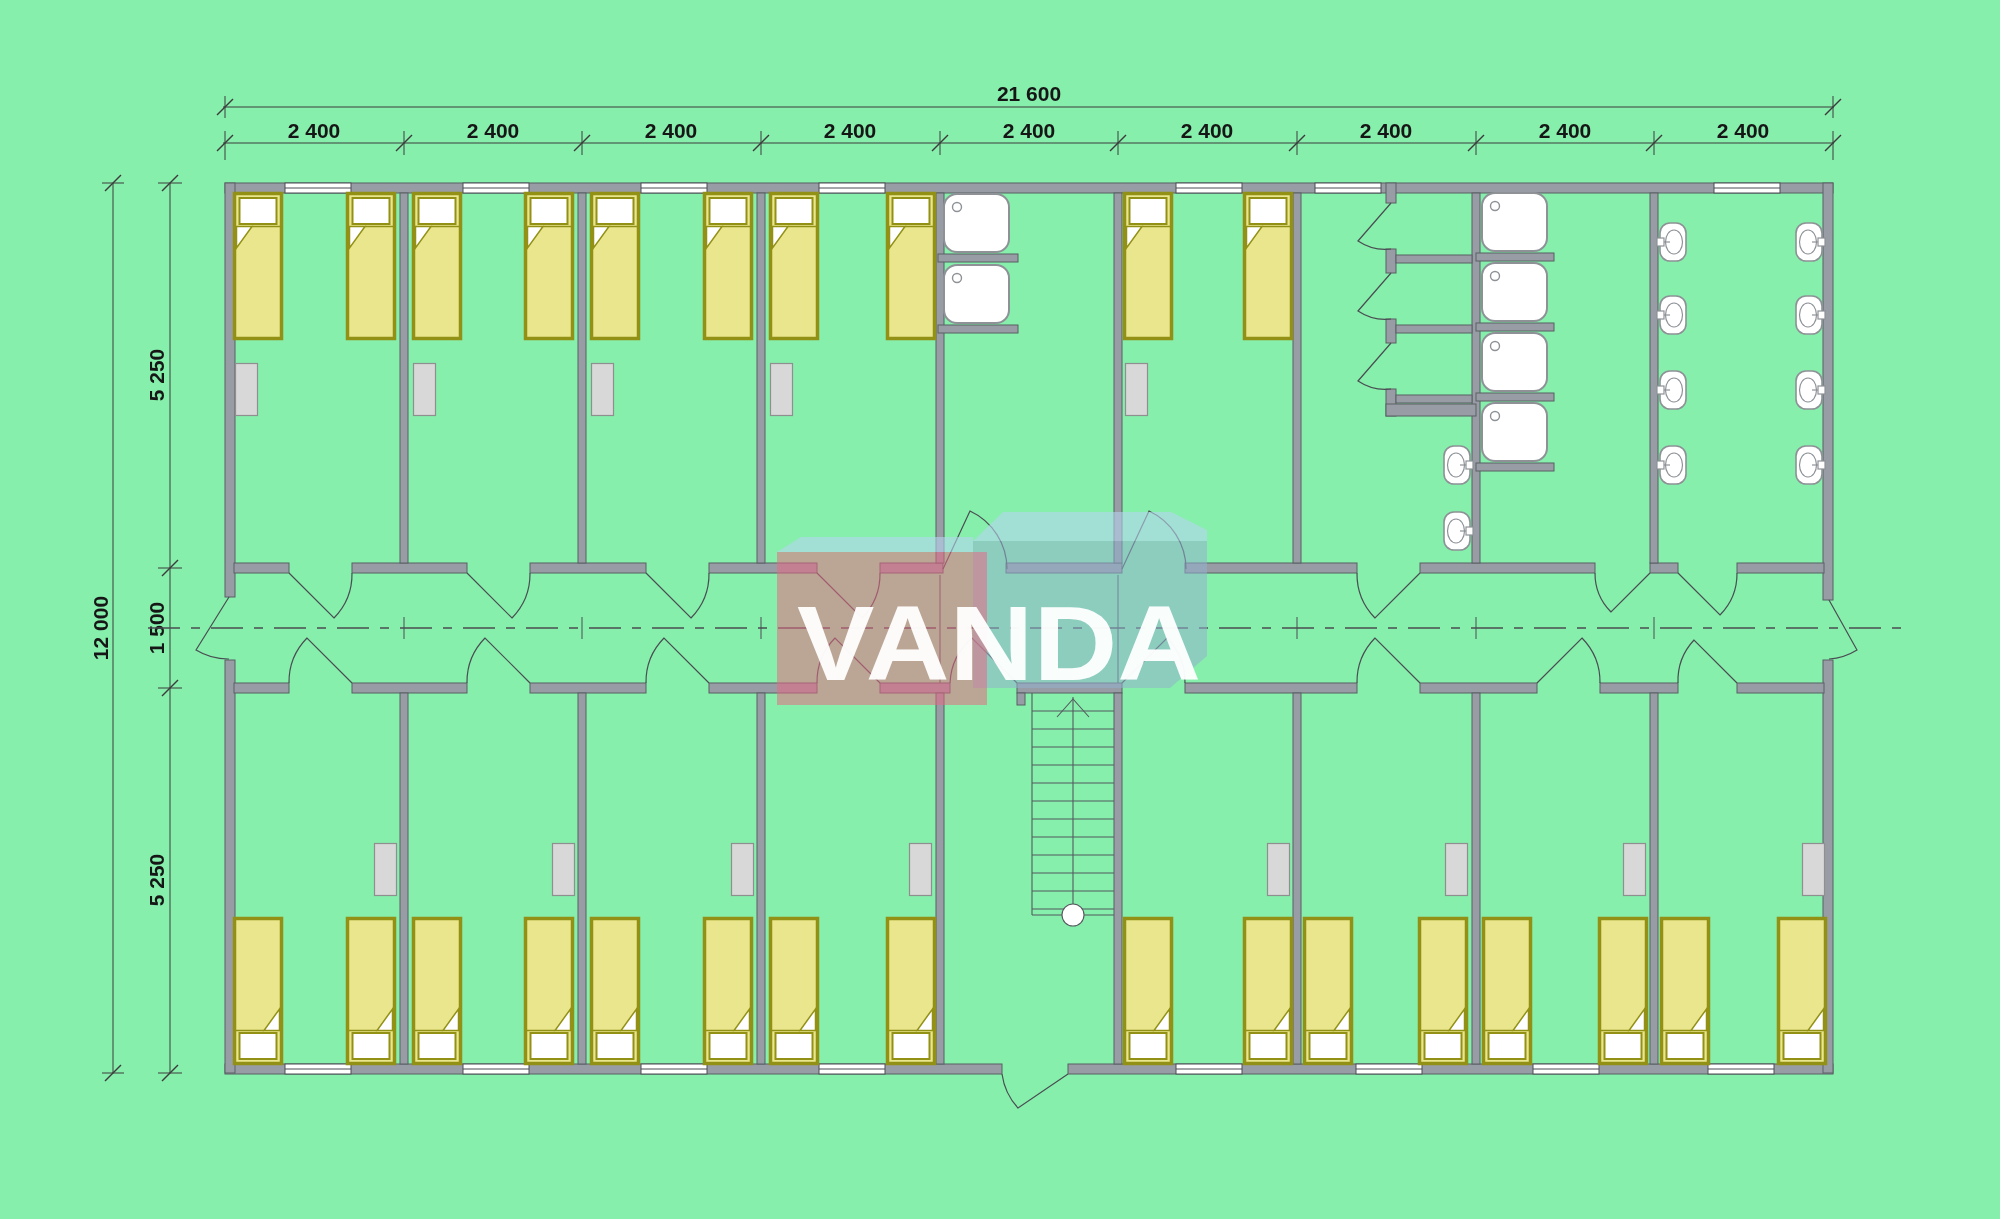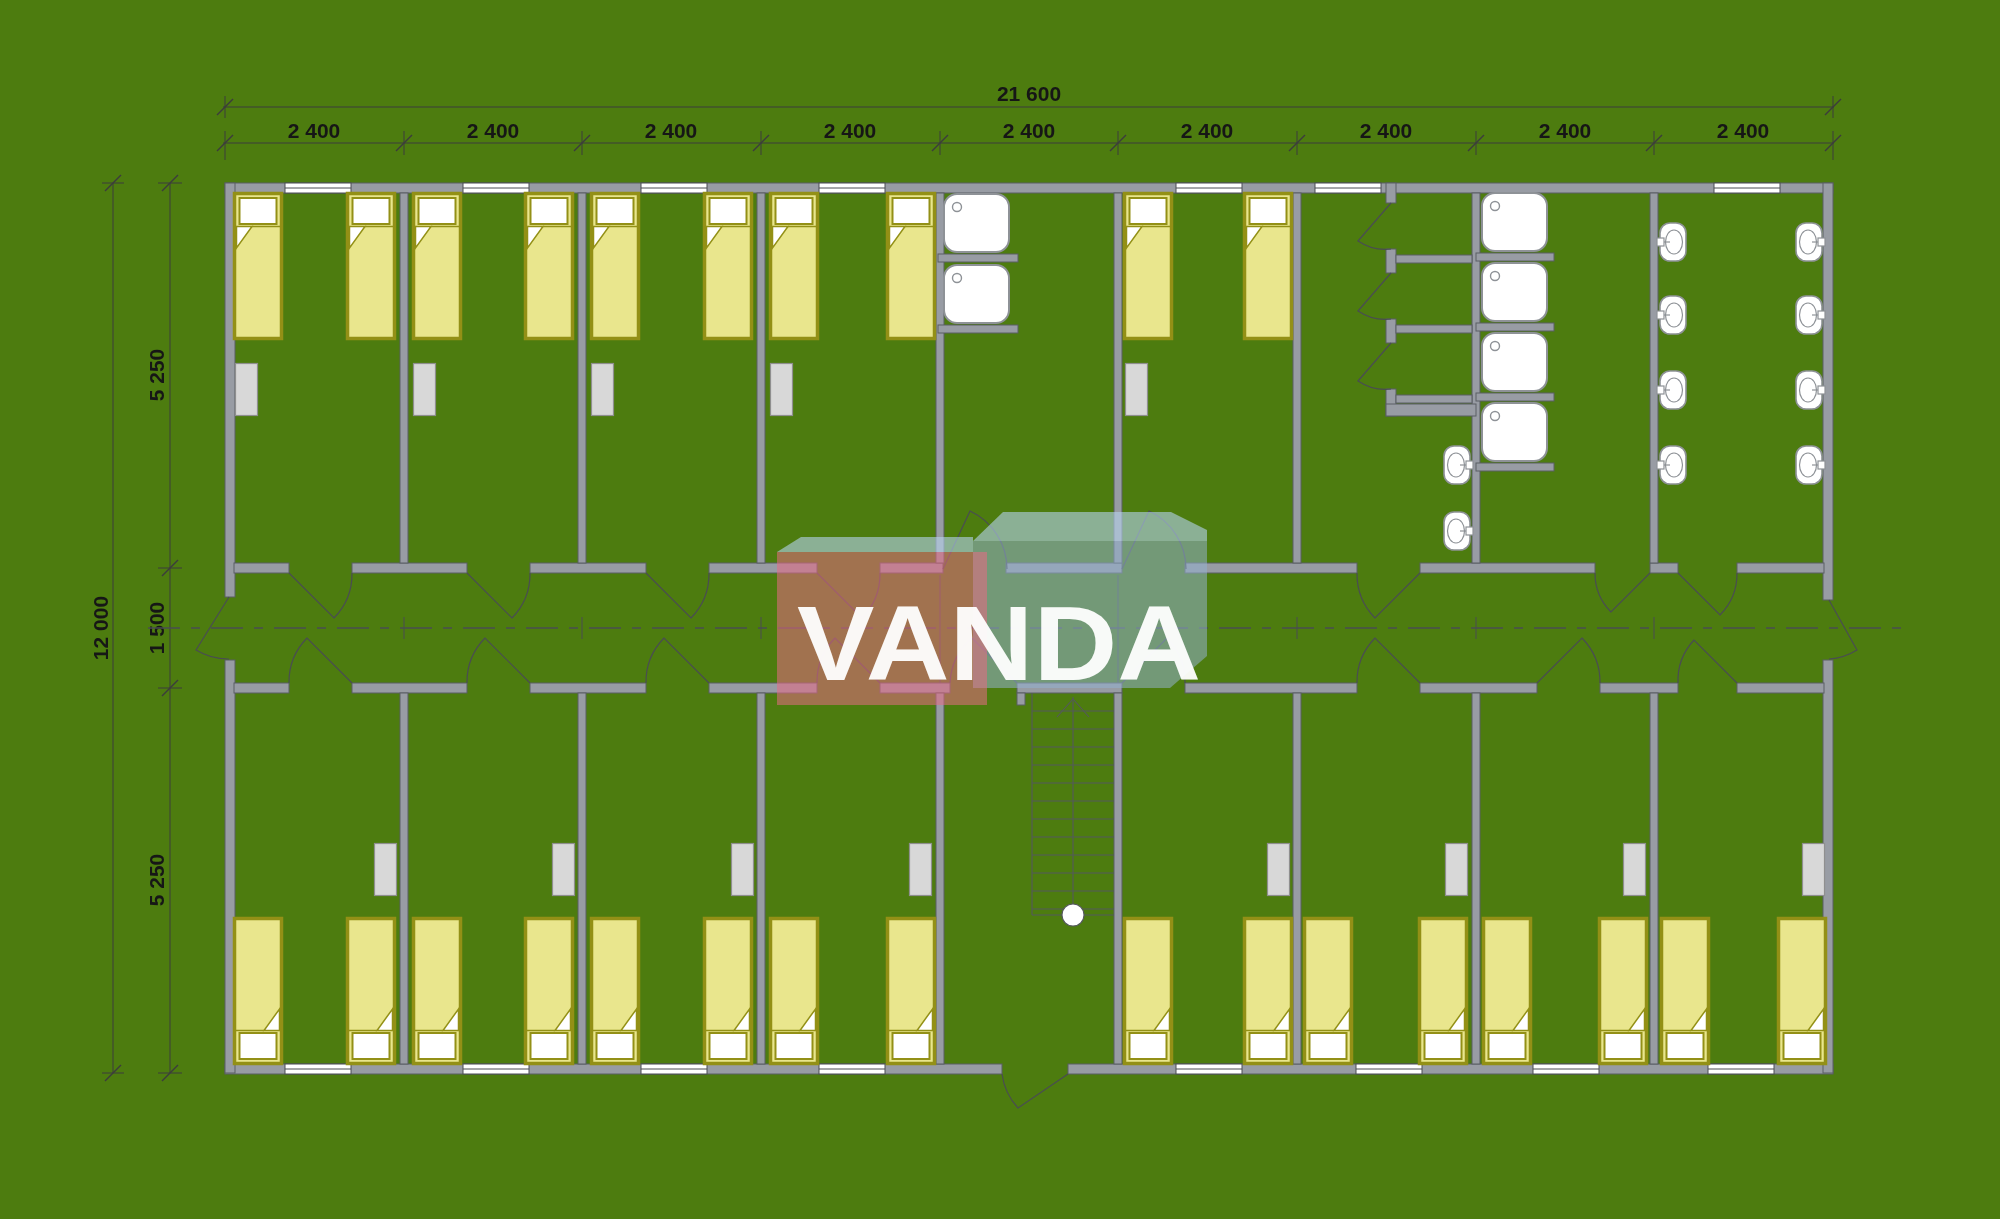--- a/index.html
+++ b/index.html
@@ -1,16 +1,16 @@
 <!DOCTYPE html>
 <html><head>
 <meta charset="utf-8">
 <style>
   html,body{margin:0;padding:0;background:#ffffff;}
-  .stage{position:relative;width:2000px;height:1219px;background:#4d7c0f;overflow:hidden;
+  .stage{position:relative;width:2000px;height:1219px;background:#86efac;overflow:hidden;
          font-family:"Liberation Sans", sans-serif;}
   svg{position:absolute;left:0;top:0;}
   text.dim{font-family:"Liberation Sans", sans-serif;font-size:21px;font-weight:700;fill:#161616;}
   text.logo{font-family:"Liberation Sans", sans-serif;font-weight:700;fill:rgba(255,255,255,0.95);}
 </style>
 </head>
 <body>
 
 <div class="stage">
 <svg width="2000" height="1219" viewBox="0 0 2000 1219">

